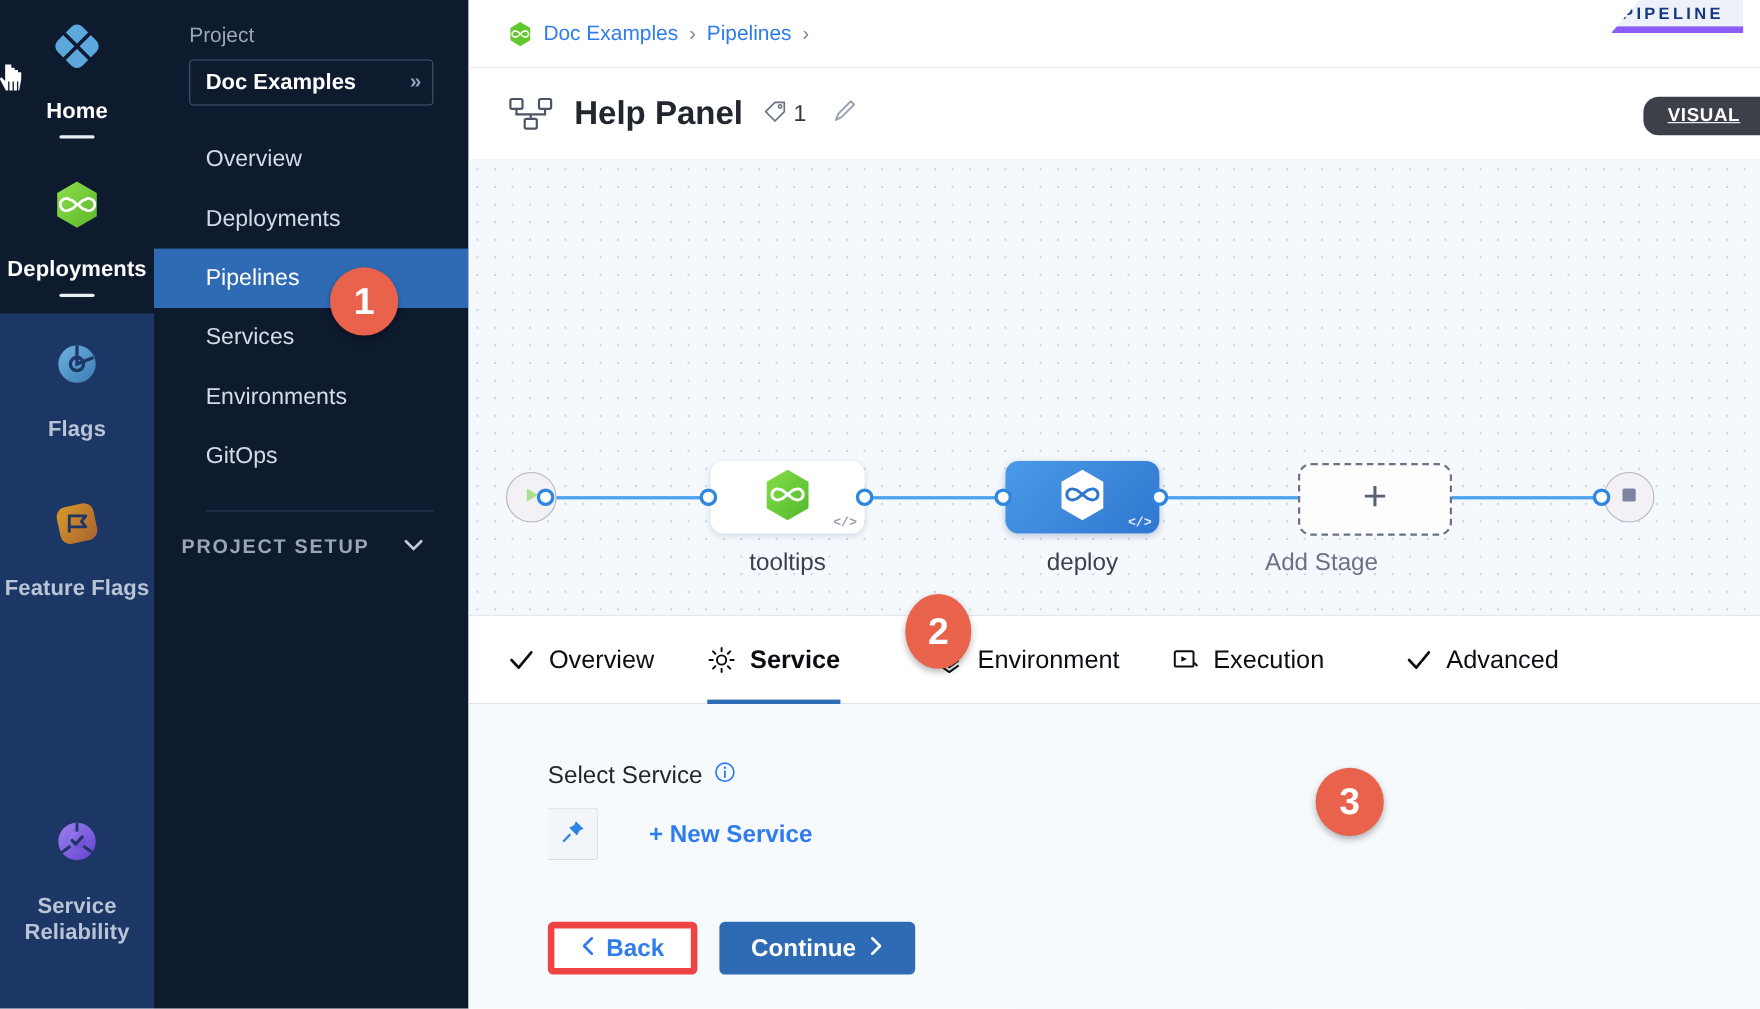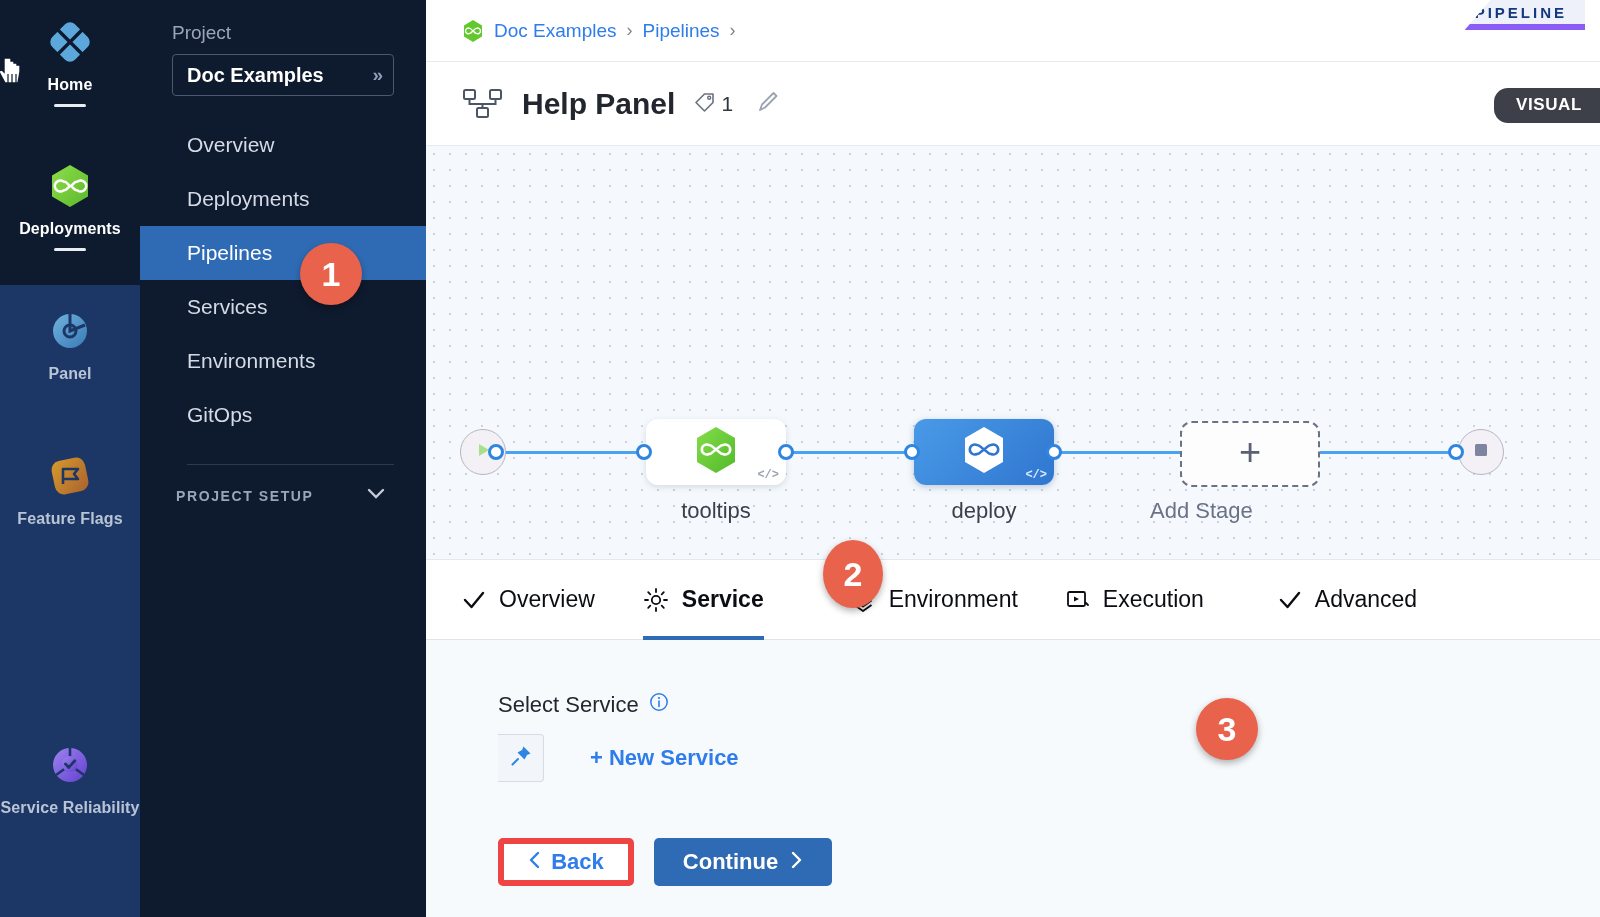--- a/index.html
+++ b/index.html
@@ -10,21 +10,21 @@
     background: #fff;
   }
   #app { position: relative; width: 1600px; height: 917px; display: flex; }
 
   
   .rail { width: 140px; height: 917px; flex: 0 0 140px; position: relative; background: #1c3765; }
   .rail-top { background: #0e1a2e; position: absolute; top: 0; left: 0; right: 0; height: 285px; }
   .rail-item { position: relative; width: 140px; display: flex; flex-direction: column;
                align-items: center; justify-content: flex-start; }
   .rail-item .ico { width: 56px; height: 56px; display: flex; align-items: center; justify-content: center; }
-  .rail-item .lbl { margin-top: 6px; font-size: 16px; font-weight: bold; letter-spacing: .1px;
+  .rail-item .lbl { margin-top: 20px; font-size: 20px; font-weight: bold; letter-spacing: .1px;
                     text-align: center; line-height: 1.18; }
   .rail-item.active .lbl { color: #ffffff; }
   .rail-item .lbl { color: #b9c5d6; }
   .rail-underline { width: 32px; height: 3px; background: #e9eef5; border-radius: 2px; margin-top: 9px; }
 
   .railpos { position: absolute; left: 0; }
 
   
   .proj { width: 286px; flex: 0 0 286px; background: #0e1a2e; height: 917px; position: relative;
           padding-top: 22px; }
@@ -34,23 +34,23 @@
                  padding: 0 12px 0 14px; }
   .proj-select .name { color: #fff; font-size: 20px; font-weight: bold; }
   .proj-select .chev { color: #8fa0b8; font-size: 19px; font-weight: bold; letter-spacing: -2px; }
 
   .proj-nav { margin-top: 22px; }
   .proj-nav-item { height: 54px; display: flex; align-items: center; padding-left: 47px;
                    color: #d4dbe6; font-size: 21px; }
   .proj-nav-item.active { background: #2f6bb5; color: #ffffff; }
 
   .proj-sep { height: 1px; background: #2a3a52; margin: 22px 32px 0 47px; }
-  .proj-setup { margin-top: 22px; padding-left: 36px; padding-right: 40px;
+  .proj-setup { margin-top: 22px; padding-left: 25px; padding-right: 40px;
                 display: flex; align-items: center; justify-content: space-between;
-                color: #9aa6b8; font-size: 14px; font-weight: bold; letter-spacing: 1.6px; }
+                color: #9aa6b8; font-size: 18px; font-weight: bold; letter-spacing: 1.6px; }
 
   
   .main { flex: 1; height: 917px; position: relative; background: #ffffff; overflow: hidden; }
 
   .breadcrumb-bar { height: 62px; display: flex; align-items: center; padding-left: 36px;
                     border-bottom: 1px solid #e7eaef; position: relative; }
   .bc-ico { width: 22px; height: 24px; margin-right: 10px; flex: 0 0 22px; }
   .bc-link { color: #2f7ced; font-size: 19px; cursor: pointer; }
   .bc-sep { color: #7b8494; font-size: 18px; margin: 0 10px; }
 
@@ -62,21 +62,21 @@
 
   .title-bar { height: 84px; display: flex; align-items: center; padding-left: 36px; position: relative;
                border-bottom: 1px solid #e7eaef; }
   .title-ico { width: 42px; height: 34px; margin-right: 18px; }
   .title-text { font-size: 30px; font-weight: bold; color: #22262e; }
   .tag-wrap { display: flex; align-items: center; margin-left: 18px; }
   .tag-count { font-size: 21px; color: #32363e; margin-left: 4px; }
   .pencil { margin-left: 22px; }
   .visual-badge { position: absolute; right: 0px; top: 26px; background: #3d4048; color: #fff;
                   font-size: 17px; font-weight: bold; letter-spacing: .6px;
-                  padding: 7px 18px 8px 22px; border-radius: 14px 0 0 14px; }
+                  padding: 7px 18px 8px 22px; border-radius: 14px 0 0 14px; text-decoration: underline; }
 
   
   .canvas { position: relative; height: 414px; background-color: #f5f9fd;
             background-image: radial-gradient(#c9d3e2 1px, transparent 1.2px);
             background-size: 16px 16px; border-bottom: 1px solid #e3e8ee; overflow: hidden; }
 
   .wire { position: absolute; height: 3px; background: #4ba3ef; top: 305px; }
   .port { position: absolute; width: 16px; height: 16px; border-radius: 50%;
           background: #fff; border: 3px solid #2f86e0; top: 298px; z-index: 4; }
 
@@ -189,21 +189,21 @@
               <linearGradient id="gBlue" x1="0" y1="0" x2="1" y2="1">
             <stop offset="0" stop-color="#6fb2dd"></stop>
                 <stop offset="1" stop-color="#3a7bb5"></stop>
               </linearGradient>
             </defs>
           <circle cx="26" cy="26" r="17" fill="url(#gBlue)"></circle>
           <path d="M26 9 L26 26 L41 20" fill="none" stroke="#1c3765" stroke-width="3"></path>
           <circle cx="26" cy="26" r="6" fill="none" stroke="#1c3765" stroke-width="3"></circle>
         </svg>
       </div>
-      <div class="lbl">Panel</div>
+      <div class="lbl">Flags</div>
     </div>
 
     <div class="rail-item railpos" style="top:448px">
       <div class="ico">
         <svg width="52" height="52" viewBox="0 0 52 52">
           <defs>
               <linearGradient id="gOr" x1="0" y1="0" x2="1" y2="1">
             <stop offset="0" stop-color="#d79a2b"></stop>
                 <stop offset="1" stop-color="#a9622f"></stop>
               </linearGradient>

